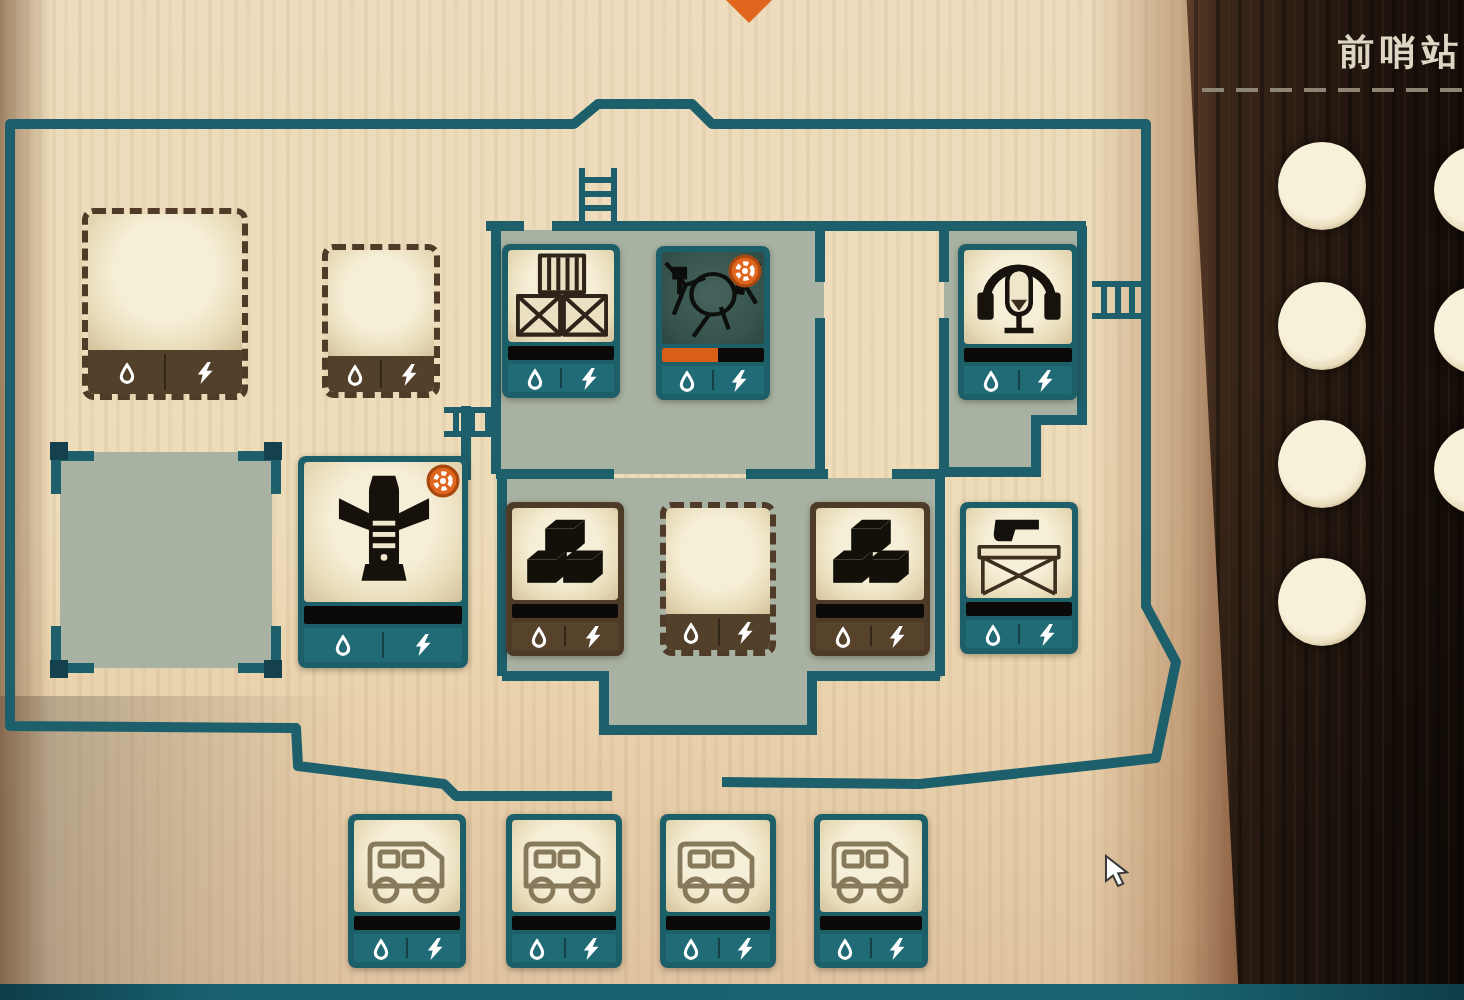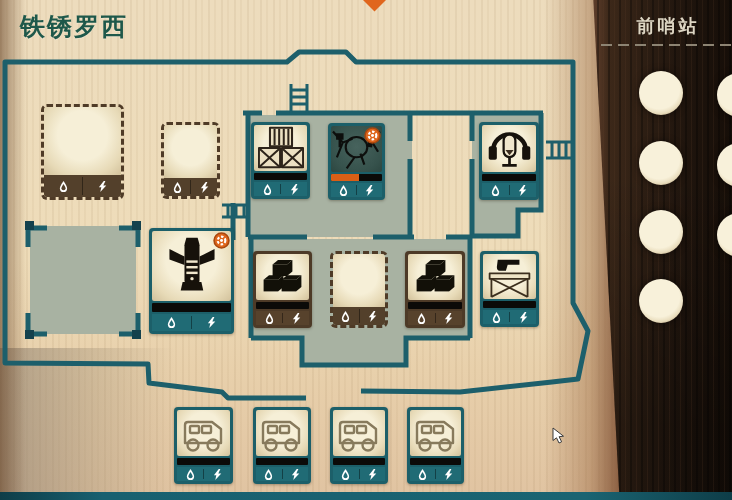--- a/index.html
+++ b/index.html
@@ -21,21 +21,21 @@
       background:linear-gradient(to right, rgba(150,105,70,0), rgba(150,100,62,.45) 62%, rgba(118,70,42,.8));}
 
   
   .right-panel{left:586px;top:0;width:146px;height:500px;
       clip-path:polygon(5% 0,100% 0,100% 100%,23% 100%);
       background:linear-gradient(to bottom, rgba(0,0,0,0) 0 35%, rgba(0,0,0,.30) 85%),
                  linear-gradient(to right,#6e4833,#3c2819 16%,#2a1c12 45%,#1d130c 75%,#160e08);}
   .right-panel::after{content:"";position:absolute;inset:0;
       background:repeating-linear-gradient(90deg, rgba(0,0,0,.30) 0 2px, transparent 2px 6px,
                  rgba(96,64,42,.18) 6px 7px, transparent 7px 11px);}
-  .outpost-label{left:604px;top:14px;width:128px;text-align:center;
+  .outpost-label{left:604px;top:14px;width:128px;text-align:right;
       color:#ddd6c4;font-size:18px;font-weight:bold;letter-spacing:3px;z-index:6;}
   .dash-line{left:601px;top:44px;width:131px;height:2px;z-index:6;
       background:repeating-linear-gradient(90deg,#8d8473 0 11px, transparent 11px 17px);}
   .porthole{position:absolute;width:44px;height:44px;border-radius:50%;z-index:6;
       background:radial-gradient(circle at 46% 40%, #f8f1da 0 57%, #e9ddbd 70%, #c9b896 78%, rgba(0,0,0,0) 79%),
                  repeating-conic-gradient(#1c120c 0 14deg, #43301f 14deg 26deg, #1c120c 26deg 40deg);
       box-shadow:0 0 7px rgba(0,0,0,.55);}
 
   
   .map-title{left:20px;top:10px;font-size:25px;font-weight:bold;letter-spacing:2px;
@@ -150,21 +150,20 @@
   <div id="portholes">
       <div class="porthole" style="left: 639px; top: 71px;"></div>
       <div class="porthole" style="left: 639px; top: 141px;"></div>
       <div class="porthole" style="left: 639px; top: 210px;"></div>
       <div class="porthole" style="left: 639px; top: 279px;"></div>
       <div class="porthole" style="left: 717px; top: 73px;"></div>
       <div class="porthole" style="left: 717px; top: 143px;"></div>
       <div class="porthole" style="left: 717px; top: 213px;"></div>
     </div>
 
-  <div class="abs map-title">铁锈罗西</div>
   <div class="abs top-marker"></div>
 
   <div id="tiles">
       <div class="tile slot large" style="left: 41px; top: 104px; width: 83px; height: 96px;">
       <div class="icon-area">
           <span class="icon-slot"></span>
         </div>
 
       <div class="footer">
         <span class="cell">

